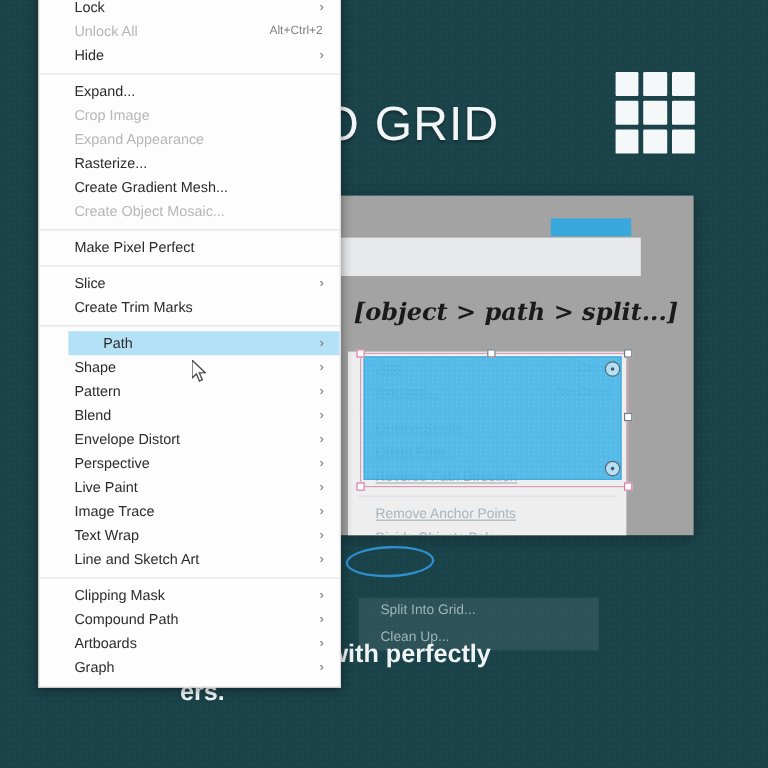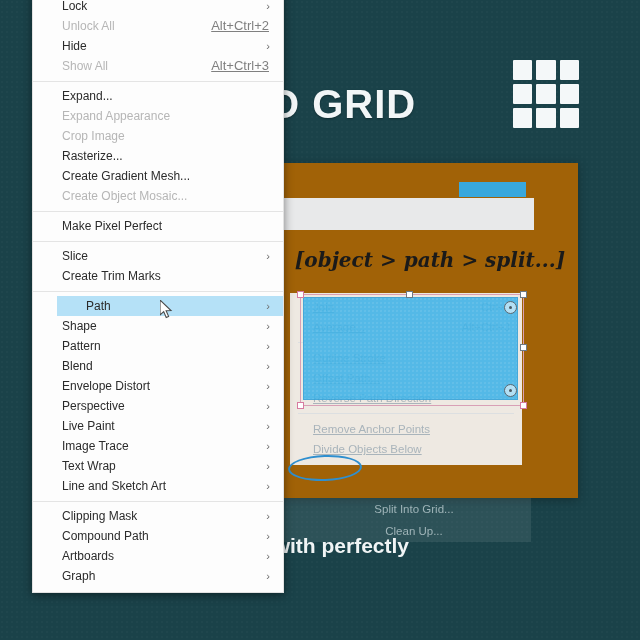--- a/index.html
+++ b/index.html
@@ -14,38 +14,38 @@
     position:absolute;inset:0;
     background-color:#1a4249;
     background-image:
       radial-gradient(circle at 2px 2px, rgba(255,255,255,0.022) 1px, transparent 1.3px);
     background-size:5px 5px;
   }
 
   
   #headline{
     position:absolute;left:268px;top:82px;
-    font-size:40px;font-weight:bold;letter-spacing:1px;
+    font-size:40px;font-weight:normal;letter-spacing:1px;
     color:#f2f6f7;white-space:nowrap;
     text-shadow:0 1px 2px rgba(0,0,0,.35);
   }
 
   
   #grid-icon{
     position:absolute;left:513px;top:60px;
     width:66px;height:68px;
     display:grid;grid-template-columns:repeat(3,1fr);grid-template-rows:repeat(3,1fr);
     gap:4px;
   }
   #grid-icon span{background:#f4f8f9;border-radius:1px;}
 
   
   #card{
-    position:absolute;left:282px;top:163px;width:296px;height:335px;
-    background:#a16207;
+    position:absolute;left:282px;top:163px;width:296px;height:283px;
+    background:#a3a3a3;
     box-shadow:0 2px 10px rgba(0,0,0,.28);
     overflow:hidden;
   }
   #card-band{position:absolute;left:0;top:35px;width:252px;height:32px;background:#e8e9ea;}
   #card-blue{position:absolute;left:177px;top:19px;width:67px;height:15px;background:#39a8dd;}
 
   
   #card-caption{
     position:absolute;left:0px;top:85px;width:296px;
     text-align:center;
@@ -88,23 +88,22 @@
   .handle.pink{border-color:#d77ba0;}
   .rot{
     position:absolute;width:11px;height:11px;border:1px solid #5b6871;border-radius:50%;
     background:rgba(255,255,255,.55);
   }
   .rot::after{content:"";position:absolute;left:3.5px;top:3.5px;width:3px;height:3px;
     border-radius:50%;background:#4a5862;}
 
   
   #dark-strip{
-    position:absolute;left:279px;top:498px;width:252px;height:44px;
+    position:absolute;left:299px;top:498px;width:200px;height:44px;
     background:rgba(255,255,255,.085);
-    text-align:center;
   }
   .strip-row{
     position:relative;height:22px;line-height:22px;
     font-size:11.5px;color:#9fb4b8;padding-left:18px;white-space:nowrap;
   }
 
   
   #oval{
     position:absolute;left:288px;top:455px;width:70px;height:22px;
     border:2px solid #2f8fcf;border-radius:50%;
@@ -126,21 +125,21 @@
     border:1px solid #e2e2e2;border-top:none;
   }
   .mi{
     position:relative;height:20px;line-height:20px;
     font-size:12px;color:#2b2b2b;
     padding-left:29px;white-space:nowrap;cursor:default;
   }
   .mi.dim{color:#b6b6b6;}
   .mi.hi{background:#b5e1f7;margin-left:24px;}
   .mi .sc{
-    position:absolute;right:14px;top:0;font-size:13px;color:#808080;text-decoration:underline;
+    position:absolute;right:14px;top:0;font-size:10px;color:#808080;
   }
   .mi .arw{
     position:absolute;right:13px;top:0;font-size:11px;color:#6d6d6d;
   }
   .sep{height:1px;background:#e4e4e4;margin:5px 0 4px 0;}
 
   
   #cursor{
     position:absolute;left:160px;top:300px;width:14px;height:19px;
   }
@@ -219,25 +218,24 @@
 
 <div id="para">
   <div>ting layouts with perfectly</div>
   <div>ers.</div>
 </div>
 
 <div id="menu">
     <div class="mi"><span>Lock</span><span class="arw">›</span></div>
     <div class="mi dim"><span>Unlock All</span><span class="sc">Alt+Ctrl+2</span></div>
     <div class="mi"><span>Hide</span><span class="arw">›</span></div>
-    <div class="mi dim"><span>Show All</span><span class="sc">Alt+Ctrl+3</span></div>
     <div class="sep"></div>
     <div class="mi"><span>Expand...</span></div>
+    <div class="mi dim"><span>Crop Image</span></div>
     <div class="mi dim"><span>Expand Appearance</span></div>
-    <div class="mi dim"><span>Crop Image</span></div>
     <div class="mi"><span>Rasterize...</span></div>
     <div class="mi"><span>Create Gradient Mesh...</span></div>
     <div class="mi dim"><span>Create Object Mosaic...</span></div>
     <div class="sep"></div>
     <div class="mi"><span>Make Pixel Perfect</span></div>
     <div class="sep"></div>
     <div class="mi"><span>Slice</span><span class="arw">›</span></div>
     <div class="mi"><span>Create Trim Marks</span></div>
     <div class="sep"></div>
     <div class="mi hi"><span>Path</span><span class="arw">›</span></div>

